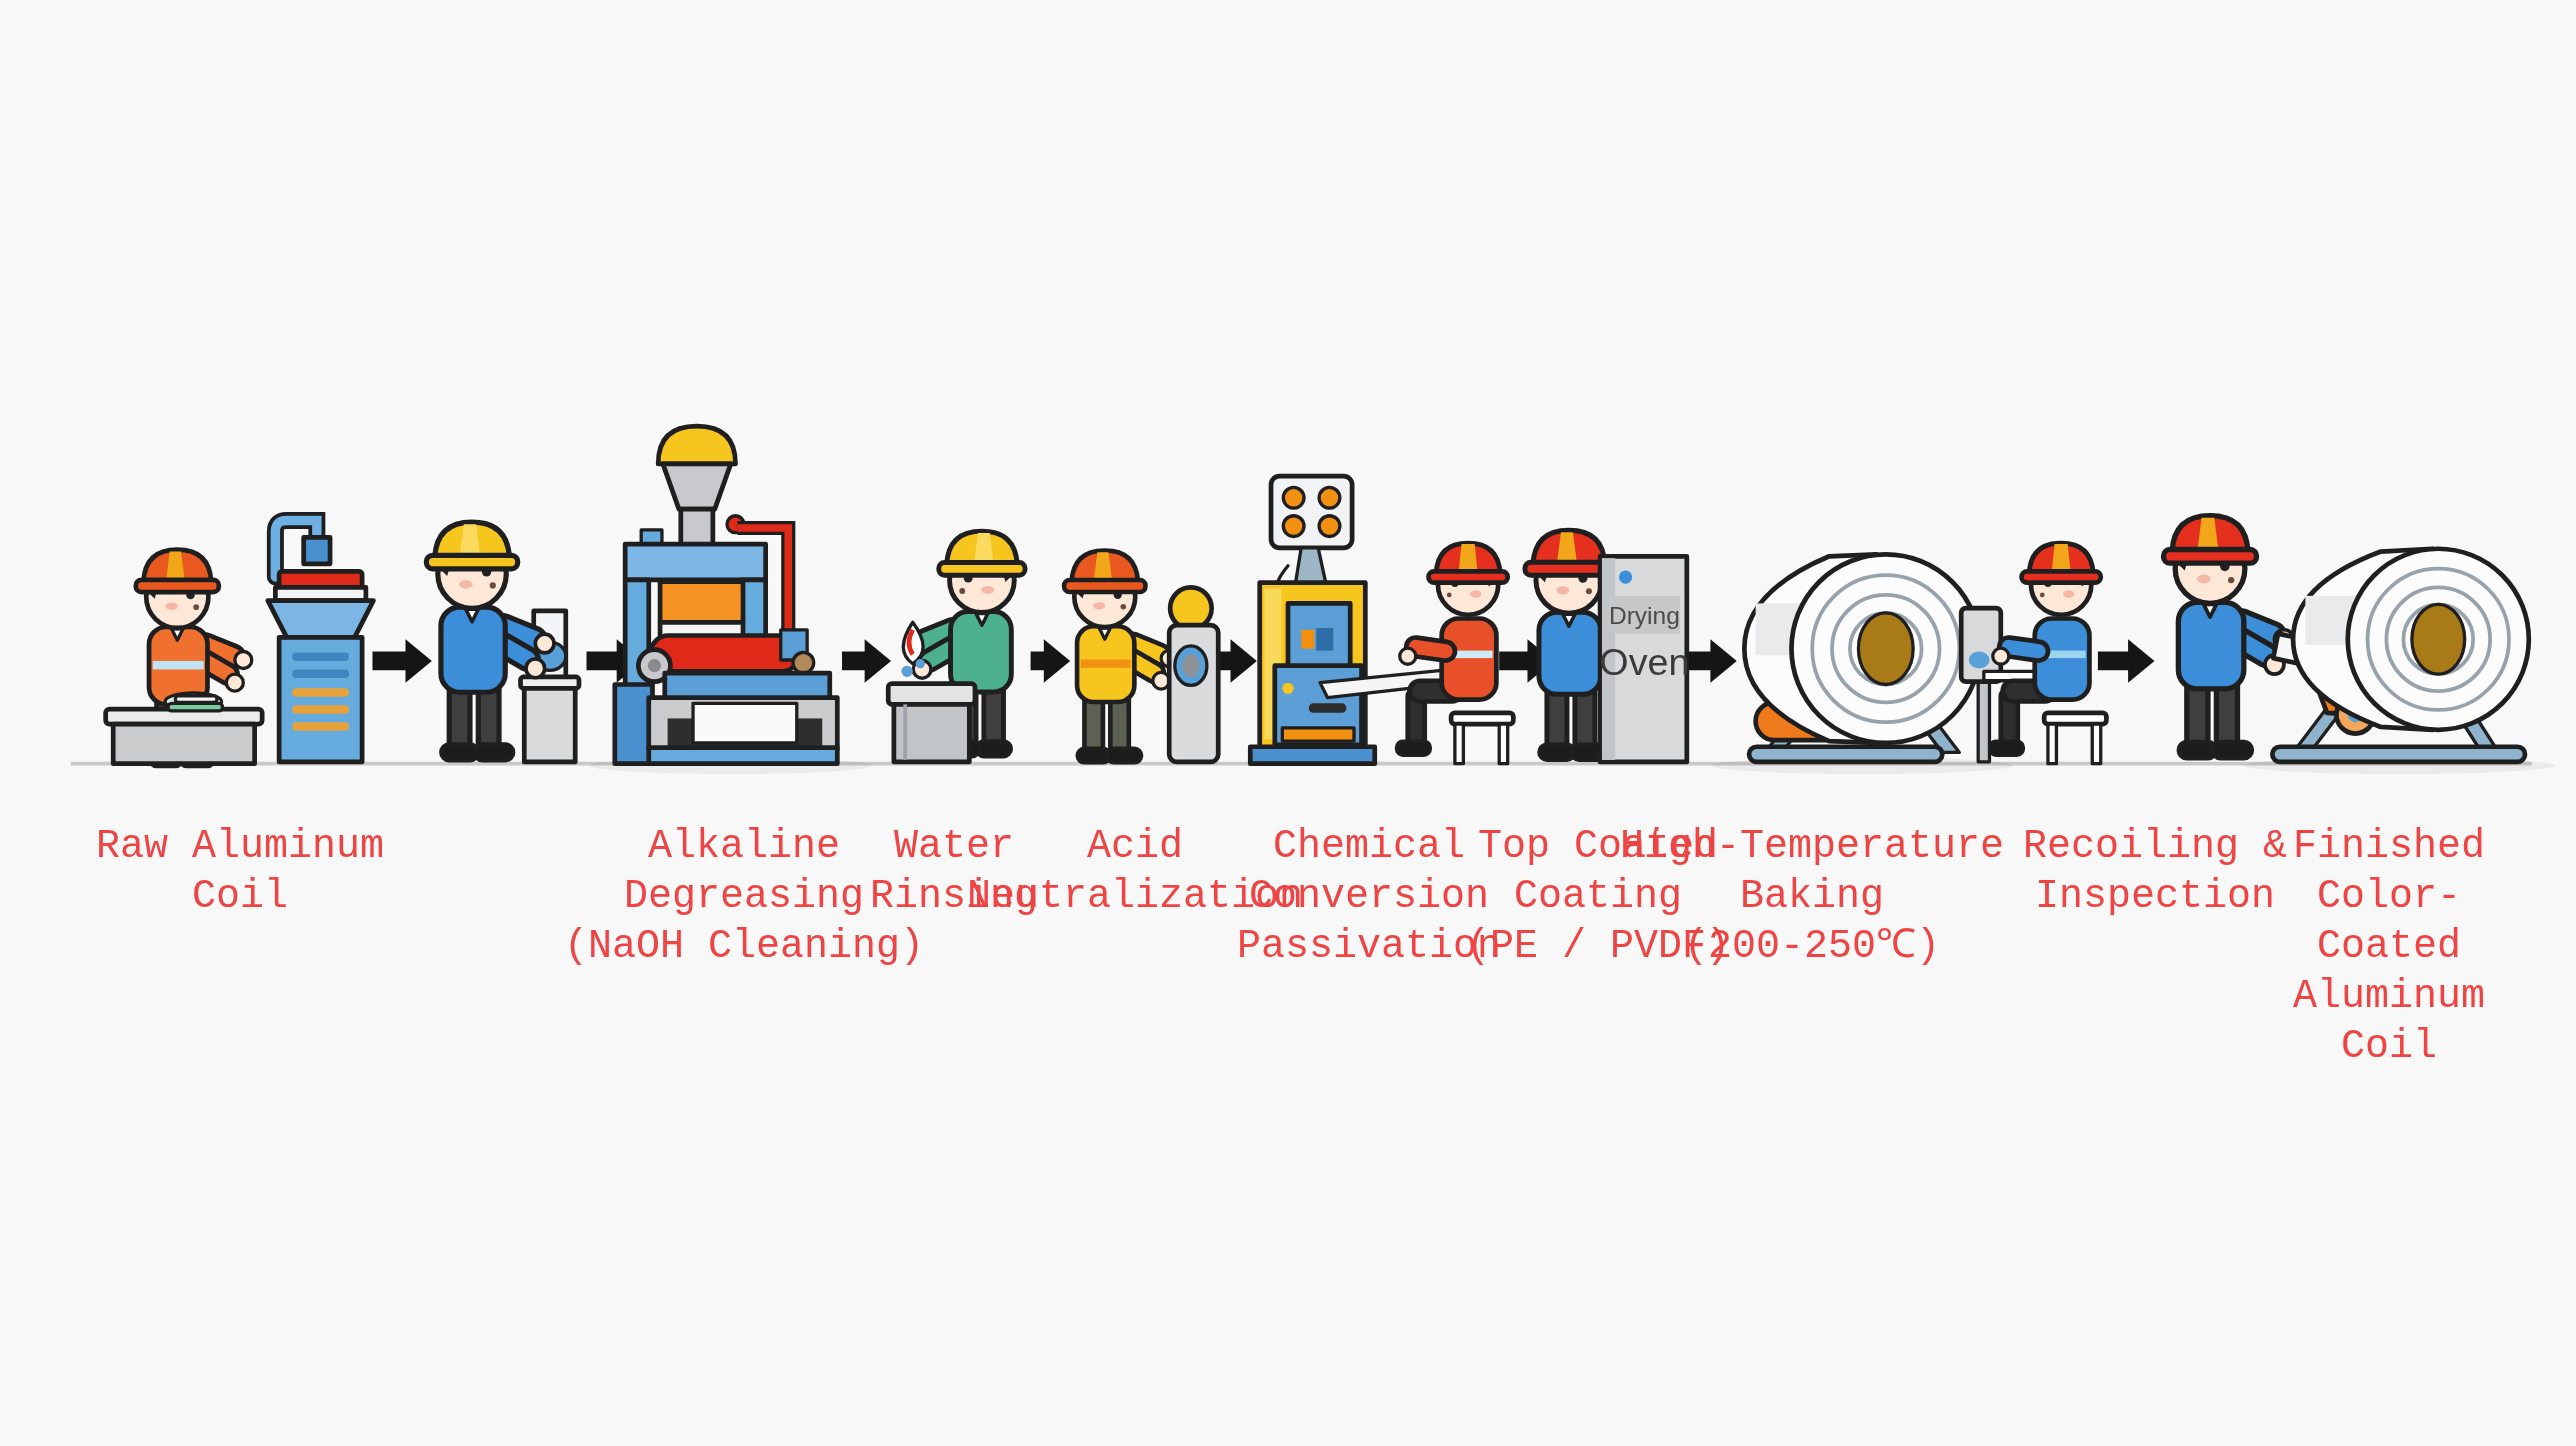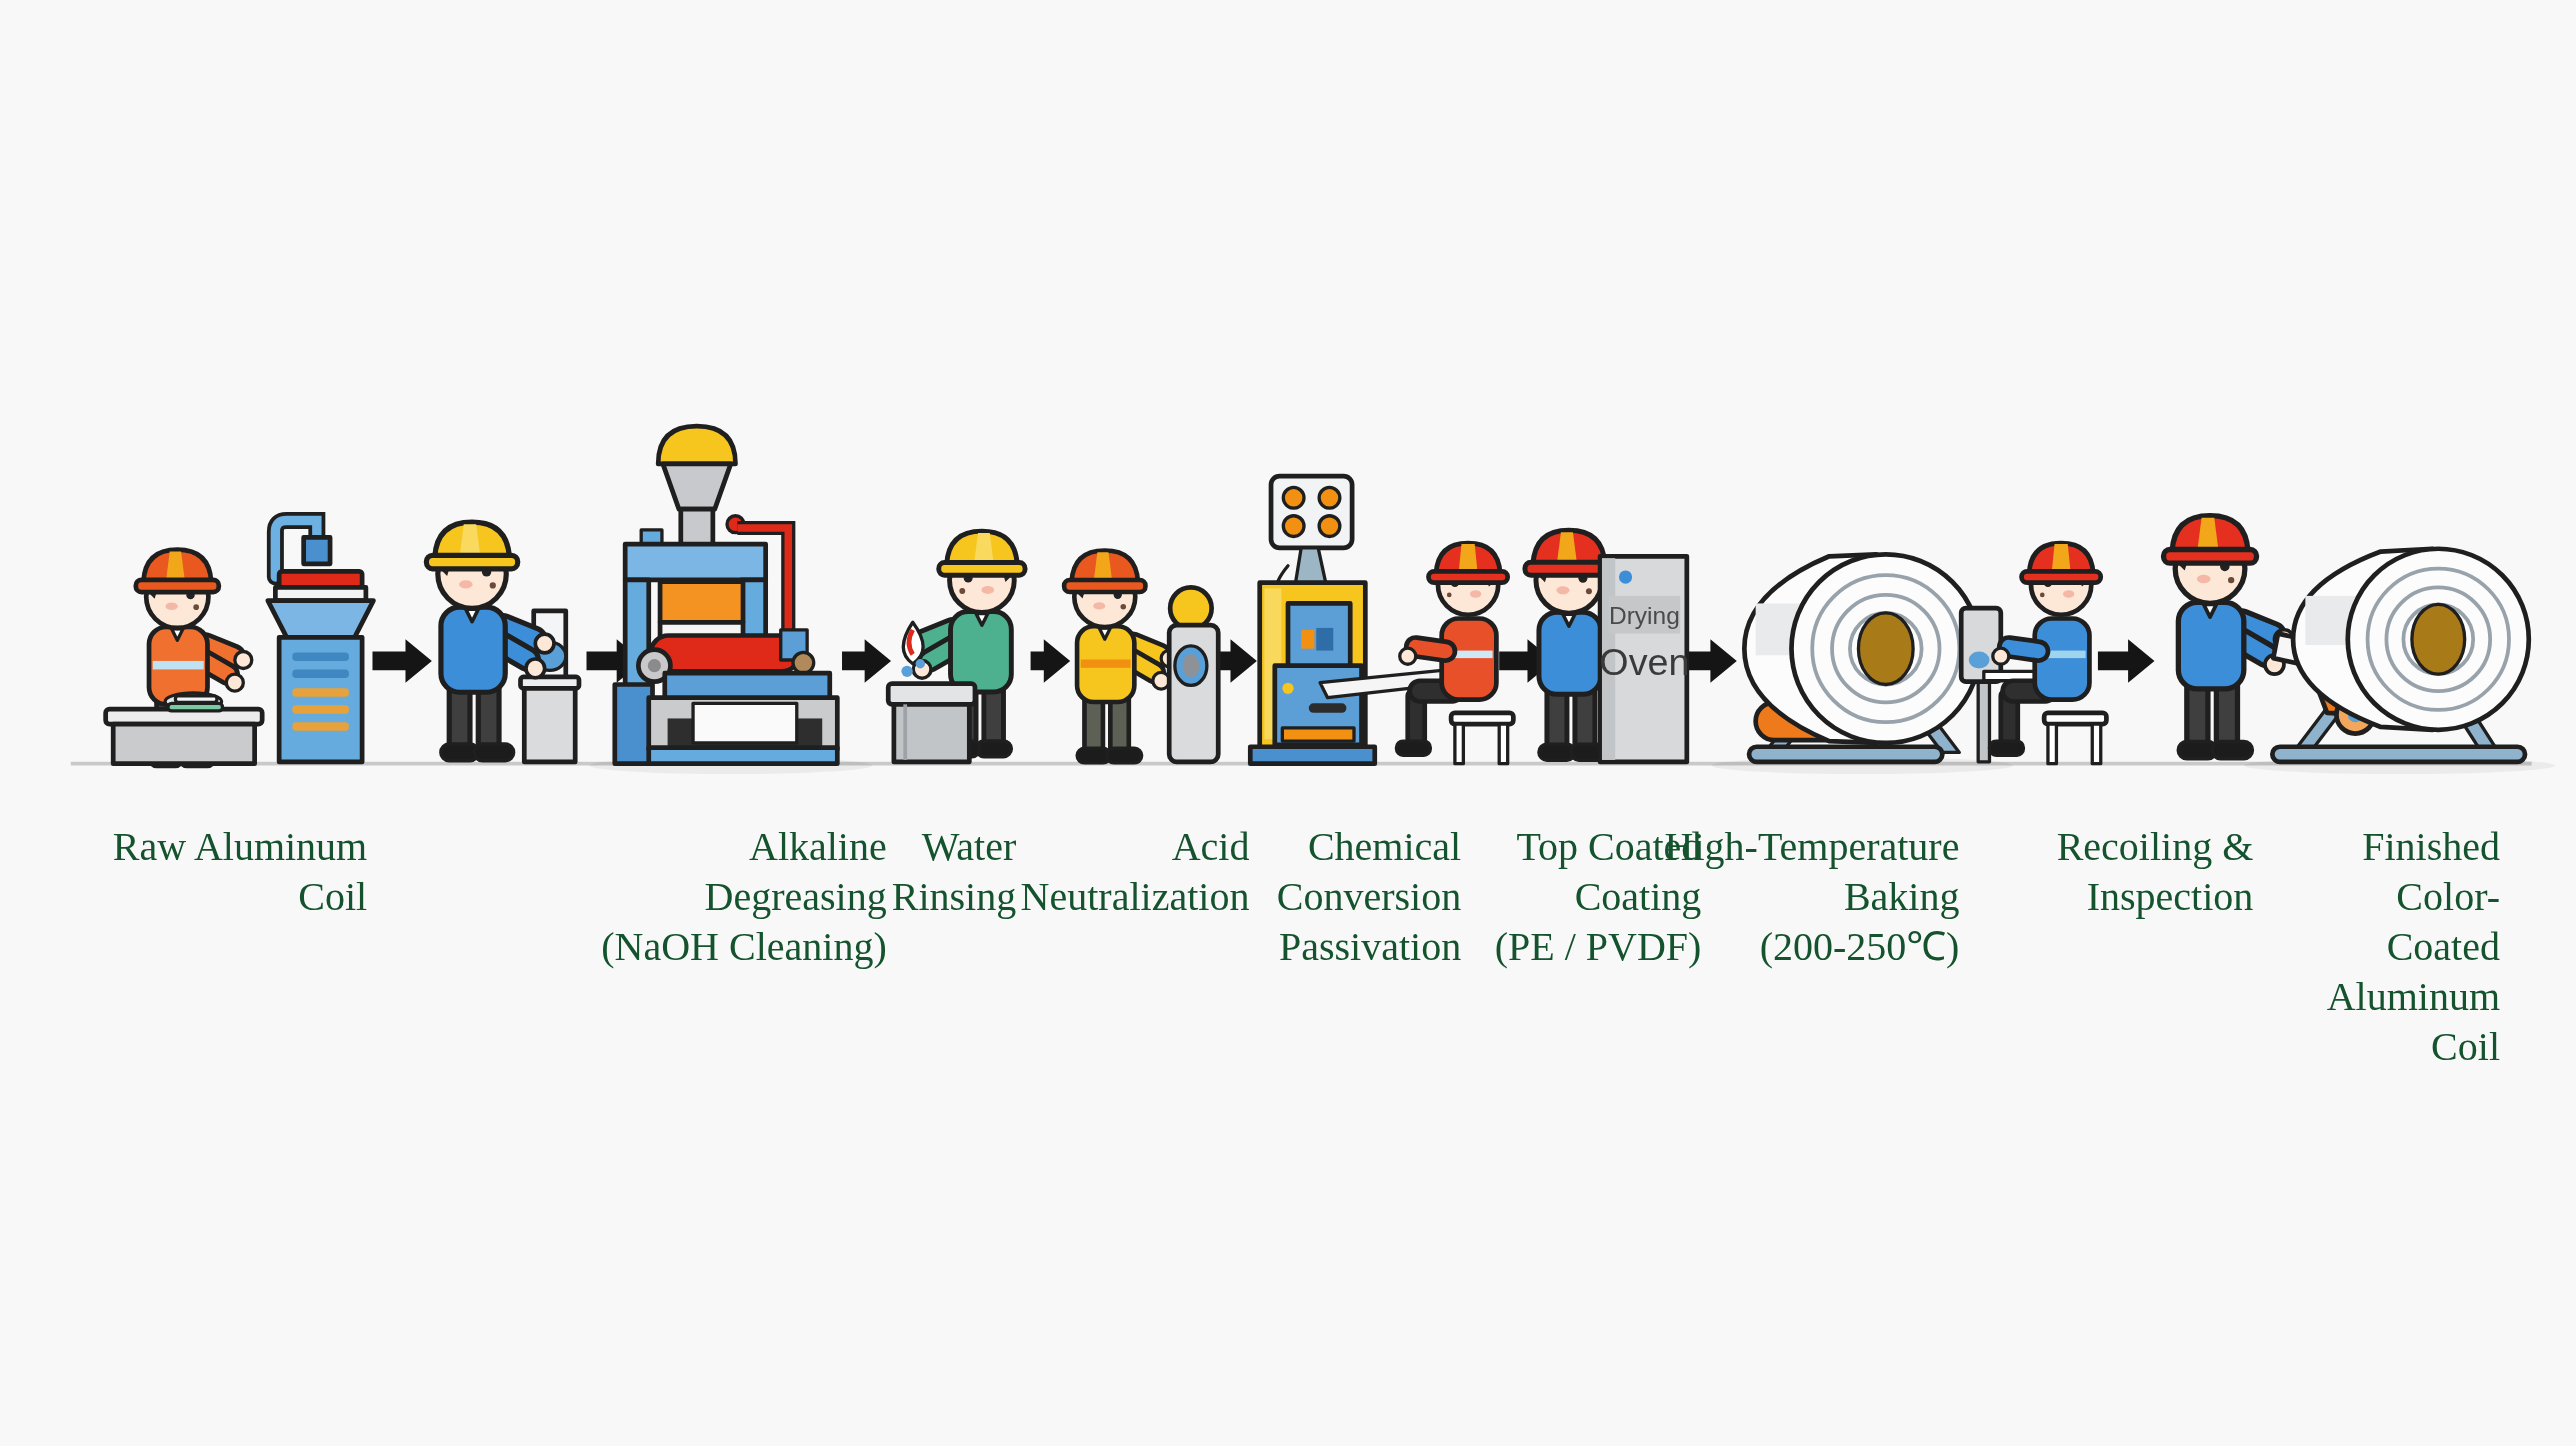--- a/index.html
+++ b/index.html
@@ -5,23 +5,23 @@
   html,body{margin:0;padding:0;background:#eee;}
   .canvas{
     position:relative;width:2576px;height:1446px;
     background:#f8f8f9;overflow:hidden;
     font-family:"Liberation Sans", sans-serif;
     padding-left:35px;
   }
   .scene-svg{position:absolute;left:0;top:0;}
   .step-label{
     position:absolute;top:822px;transform:translateX(-50%);
-    white-space:pre-line;text-align:right;
-    font-size:40px;line-height:50px;color:#14532d;
-    font-family:Liberation Serif, serif;
+    white-space:pre-line;text-align:center;
+    font-size:40px;line-height:50px;color:#ef4444;
+    font-family:Liberation Mono, monospace;
   }
   
   .ol{stroke:#1f1f1f;stroke-width:5px;stroke-linejoin:round;stroke-linecap:round;}
   .ol4{stroke:#1f1f1f;stroke-width:3.5px;stroke-linejoin:round;stroke-linecap:round;}
   .nf{stroke:none;}
   .arrow{fill:#151515;stroke:none;}
   text{stroke:none;}
 </style>
 </head>
 <body>

